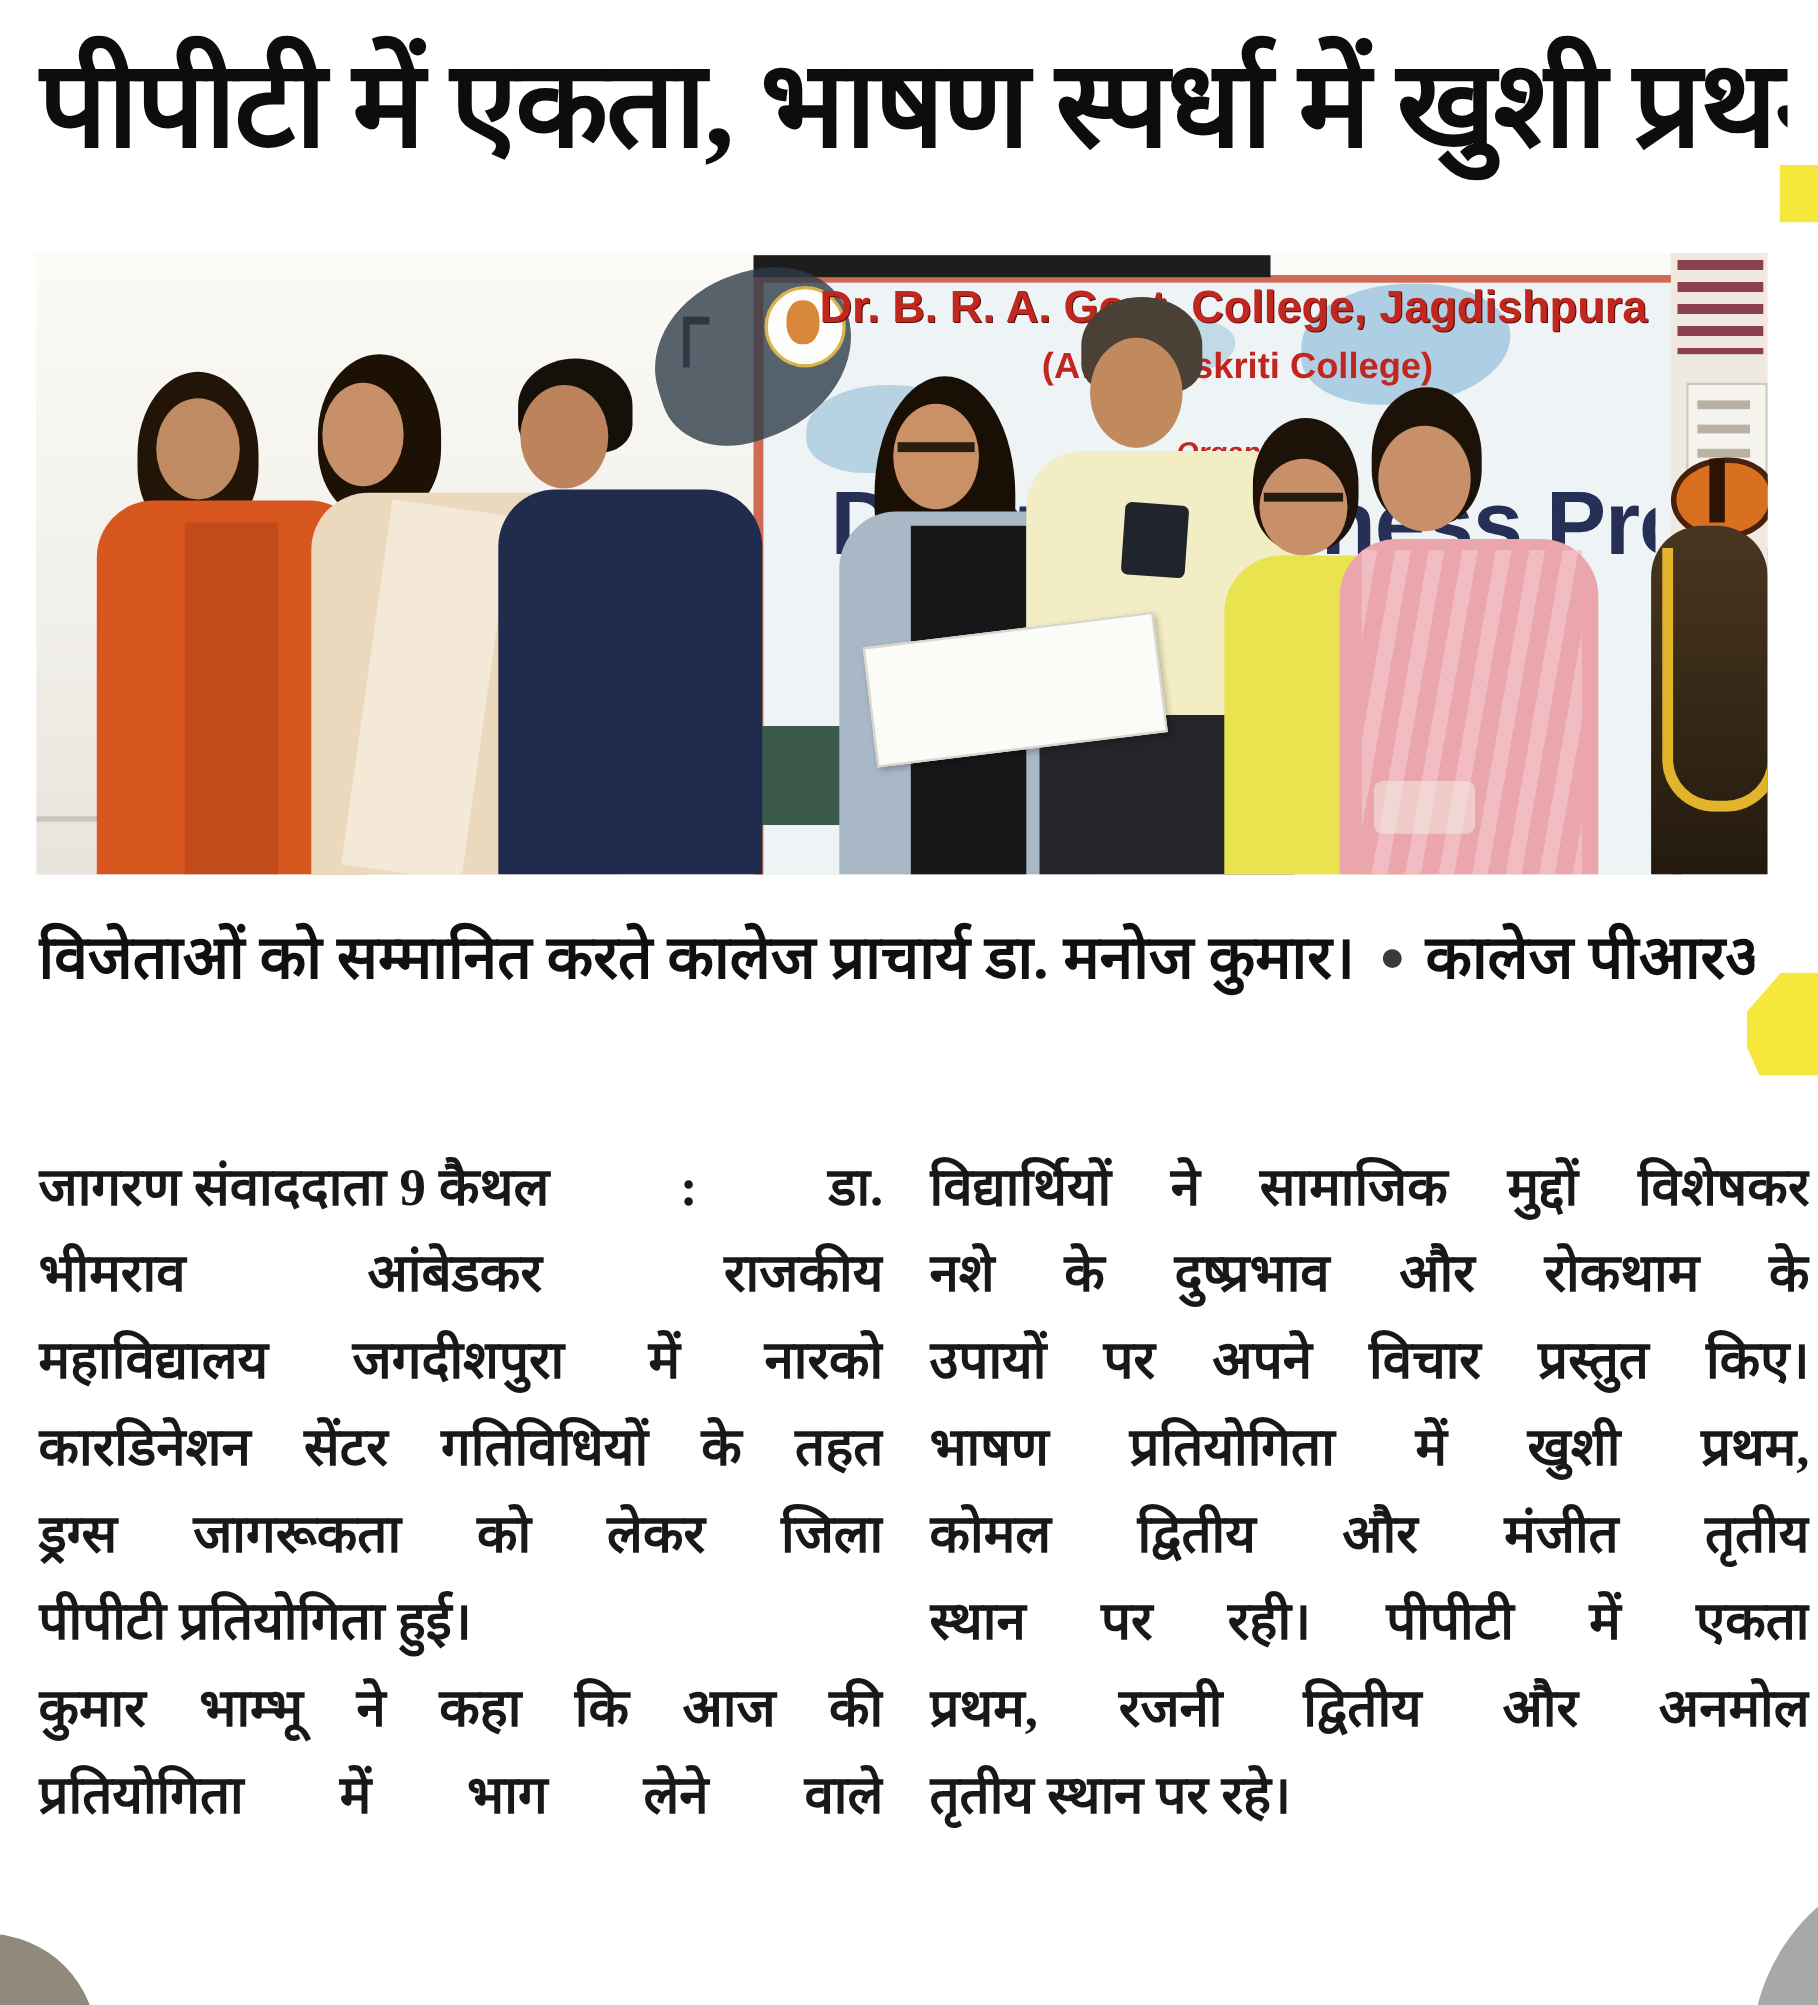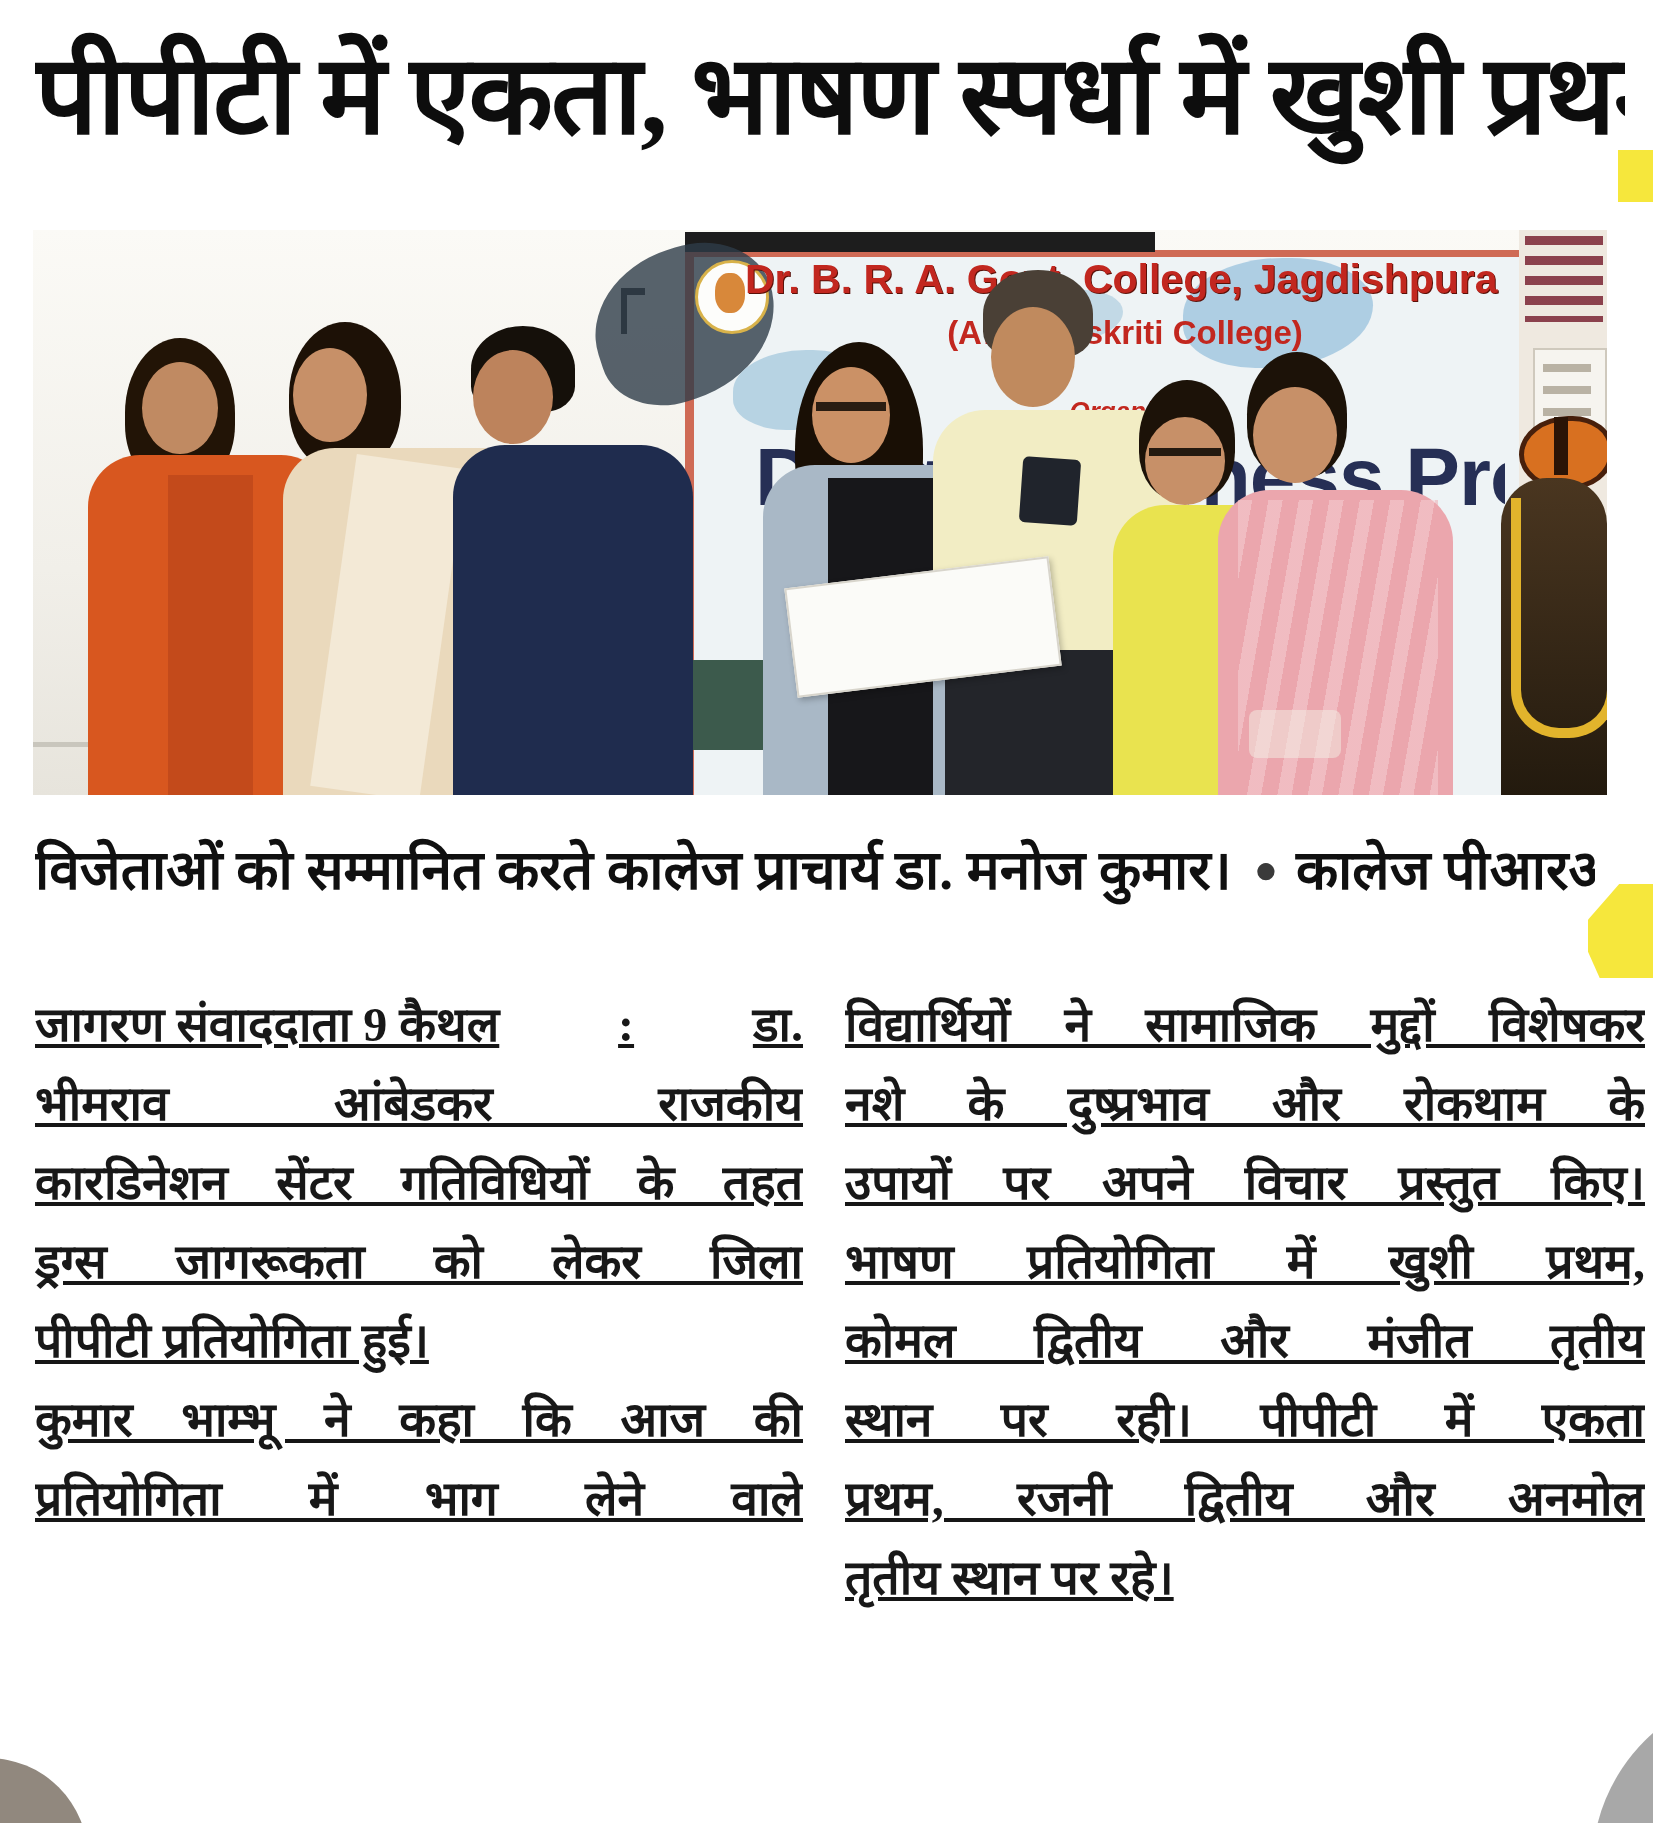--- a/index.html
+++ b/index.html
@@ -94,21 +94,21 @@
             background:repeating-linear-gradient(100deg,#f6d2d6 0 14px,#eba6ad 14px 30px);}
   .p7 .cuff{left:1216px;top:480px;width:92px;height:48px;background:#f3efe6;border-radius:8px;}
   
   .caption{position:absolute;left:35px;top:824px;width:1560px;height:92px;
            font-size:55px;line-height:92px;font-weight:800;color:#101010;white-space:nowrap;overflow:hidden;}
   .caption .bullet{font-size:40px;color:#3a3a3a;margin:0 18px 0 22px;vertical-align:6px;}
   .caption .credit{font-weight:900;}
   .hl-blob{position:absolute;left:1588px;top:884px;width:65px;height:94px;background:#f6e73c;
            border-radius:22px 0 0 10px;clip-path:polygon(0 38%,48% 0,100% 0,100% 100%,18% 100%,0 72%);}
   
-  .col{position:absolute;top:985px;width:768px;text-decoration:underline;}
+  .col{position:absolute;top:1040px;width:768px;}
   .col-left{left:35px;}
   .col-right{left:845px;width:800px;}
   .bline{height:79px;line-height:79px;font-size:48px;font-weight:700;color:#181818;
          text-align:justify;overflow:hidden;white-space:nowrap;}
   .j{text-align-last:justify;}
   .flexline{display:flex;justify-content:space-between;}
   .lead{font-weight:900;}
   .indent{text-indent:46px;}
   
   .corner{position:absolute;border-radius:50%;}
@@ -200,20 +200,21 @@
   </div>
   <div class="hl-blob"></div>
 
   <div class="col col-left">
     <div class="bline flexline">
       <span class="lead">जागरण संवाददाता 9 कैथल</span>
       <span>:</span>
       <span>डा.</span>
     </div>
     <div class="bline j">भीमराव आंबेडकर राजकीय</div>
+    <div class="bline j">महाविद्यालय जगदीशपुरा में नारको</div>
     <div class="bline j">कारडिनेशन सेंटर गतिविधियों के तहत</div>
     <div class="bline j">ड्रग्स जागरूकता को लेकर जिला</div>
     <div class="bline">पीपीटी प्रतियोगिता हुई।</div>
     <div class="bline j">कुमार भाम्भू ने कहा कि आज की</div>
     <div class="bline j">प्रतियोगिता में भाग लेने वाले</div>
   </div>
 
   <div class="col col-right">
     <div class="bline j">विद्यार्थियों ने सामाजिक मुद्दों विशेषकर</div>
     <div class="bline j">नशे के दुष्प्रभाव और रोकथाम के</div>

